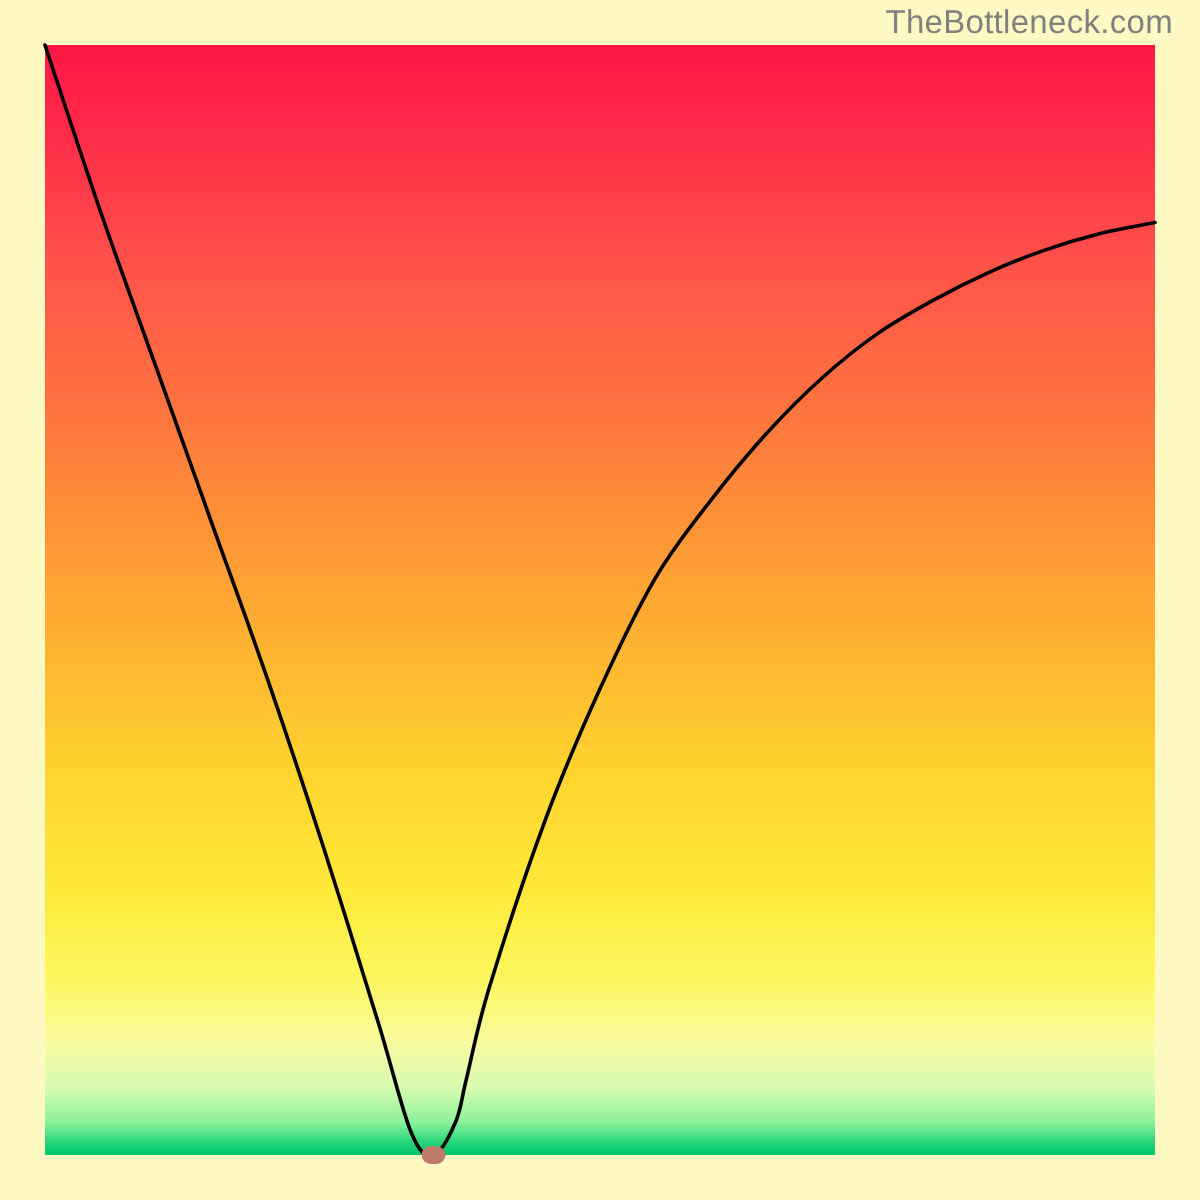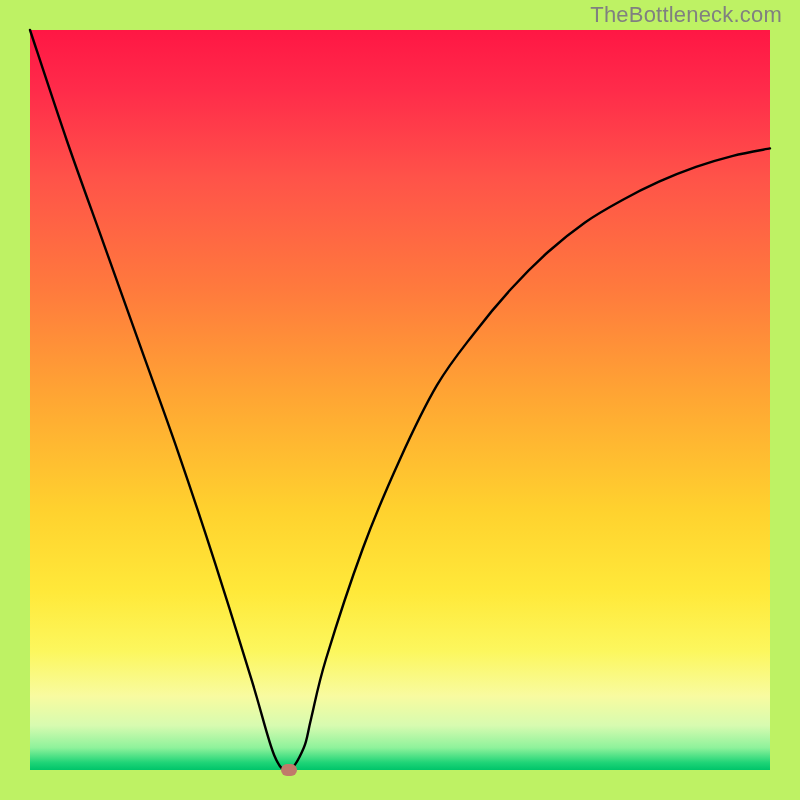--- a/index.html
+++ b/index.html
@@ -8,21 +8,21 @@
     width: 800px;
     height: 800px;
     background: #000;
     font-family: Arial, Helvetica, sans-serif;
     overflow: hidden;
   }
   .frame {
     position: relative;
     width: 800px;
     height: 800px;
-    background: #bef264;
+    background: #fef9c3;
   }
   .attribution {
     position: absolute;
     top: 2px;
     right: 18px;
     color: #808080;
     font-size: 22px;
     letter-spacing: 0.2px;
     font-weight: 400;
   }

